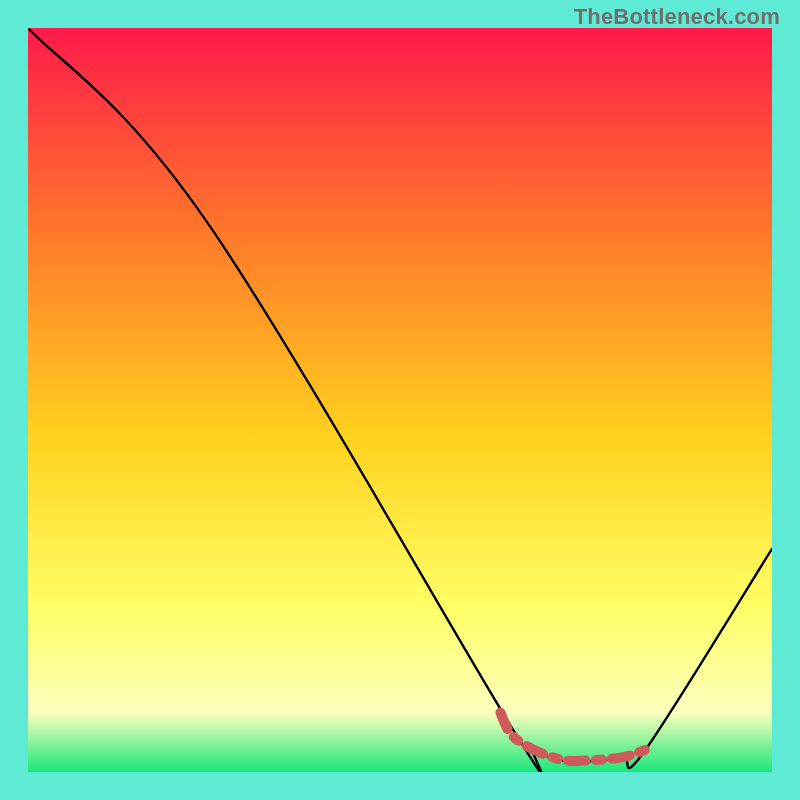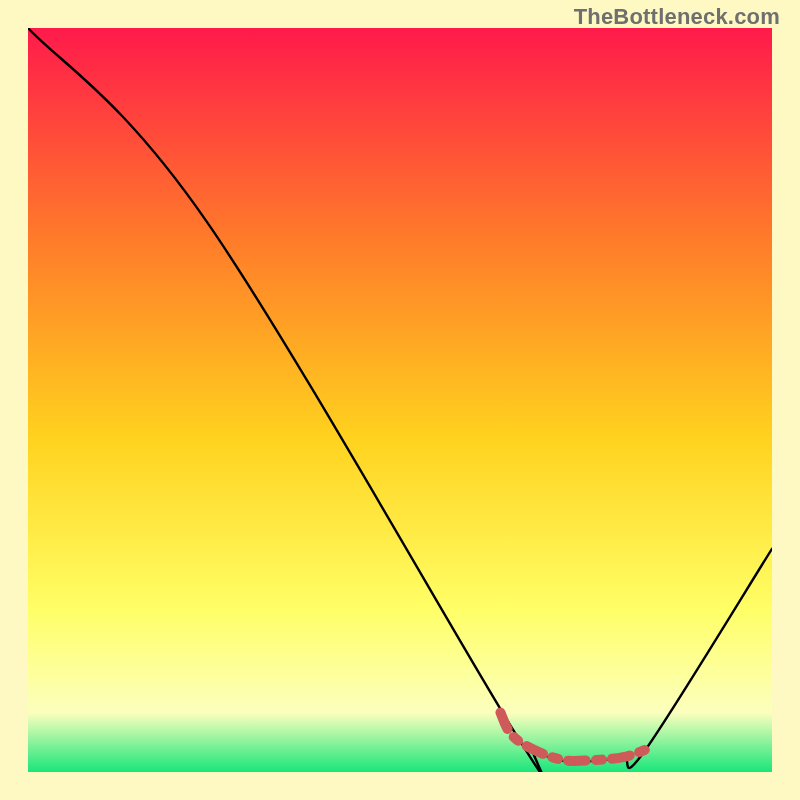--- a/index.html
+++ b/index.html
@@ -9,21 +9,21 @@
     height: 800px;
     background: #000;
     overflow: hidden;
   }
   .frame {
     position: absolute;
     top: 0;
     left: 0;
     width: 800px;
     height: 800px;
-    background: #fef9c3;
+    background: #5eead4;
   }
   .plot-area {
     position: absolute;
     top: 28px;
     left: 28px;
     width: 744px;
     height: 744px;
   }
   .watermark {
     position: absolute;

